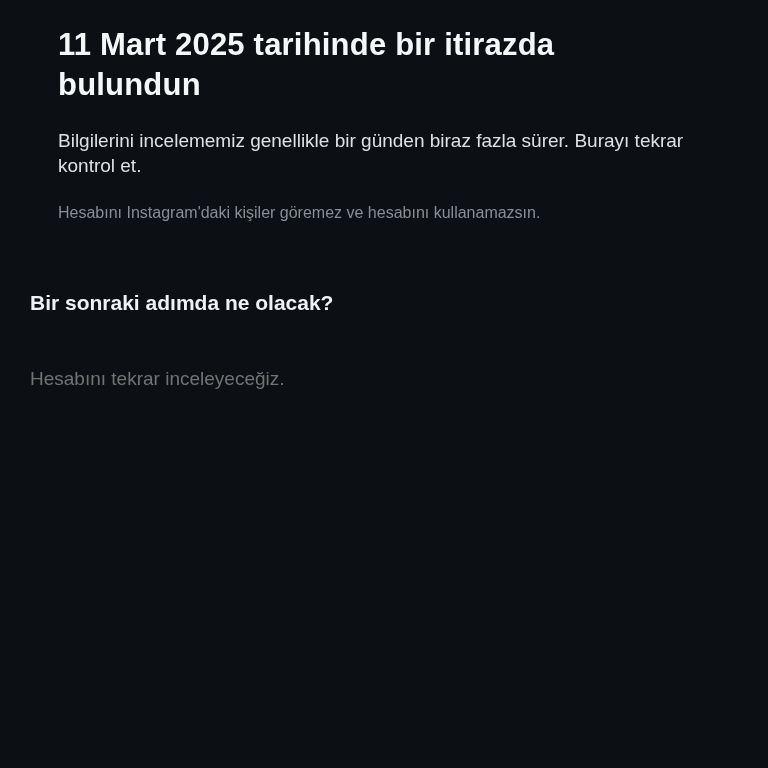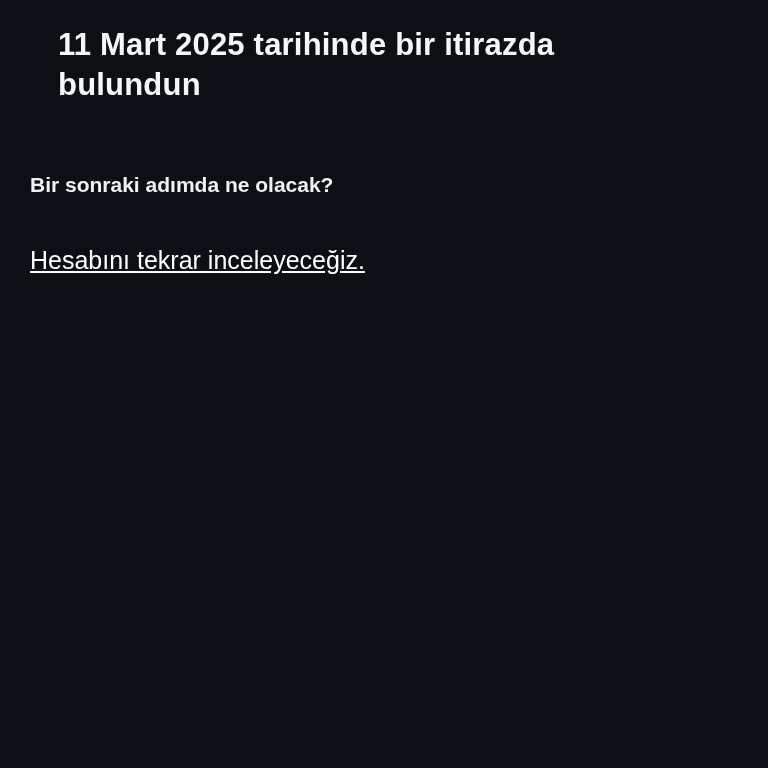--- a/index.html
+++ b/index.html
@@ -56,39 +56,40 @@
   }
   .next-steps-heading {
     margin: 66px 0 0 0;
     font-size: 21px;
     line-height: 27px;
     font-weight: 700;
     color: #eff2f4;
   }
   .next-steps-paragraph {
     max-width: 676px;
-    font-size: 25px;
+    font-size: 19px;
     line-height: 25px;
     font-weight: 400;
-    color: #ffffff;
-    text-decoration: underline;
+    color: #737373;
   }
   .next-steps-paragraph.p1 { margin: 50px 0 0 0; }
   .next-steps-paragraph.p2 { margin: 26px 0 0 0; }
   .next-steps-paragraph.p3 { margin: 30px 0 0 0; }
 </style>
 </head>
 <body>
 
 <div class="screen">
 
   <div class="top-section">
     <h1 class="page-title">11 Mart 2025 tarihinde bir itirazda bulundun</h1>
 
+    <p class="status-subtitle">Bilgilerini incelememiz genellikle bir günden biraz fazla sürer. Burayı tekrar kontrol et.</p>
 
+    <p class="restriction-note">Hesabını Instagram'daki kişiler göremez ve hesabını kullanamazsın.</p>
   </div>
 
   <div class="next-steps-section">
     <h2 class="next-steps-heading">Bir sonraki adımda ne olacak?</h2>
 
     <p class="next-steps-paragraph p1">Hesabını tekrar inceleyeceğiz.</p>
 
 
   </div>
 

